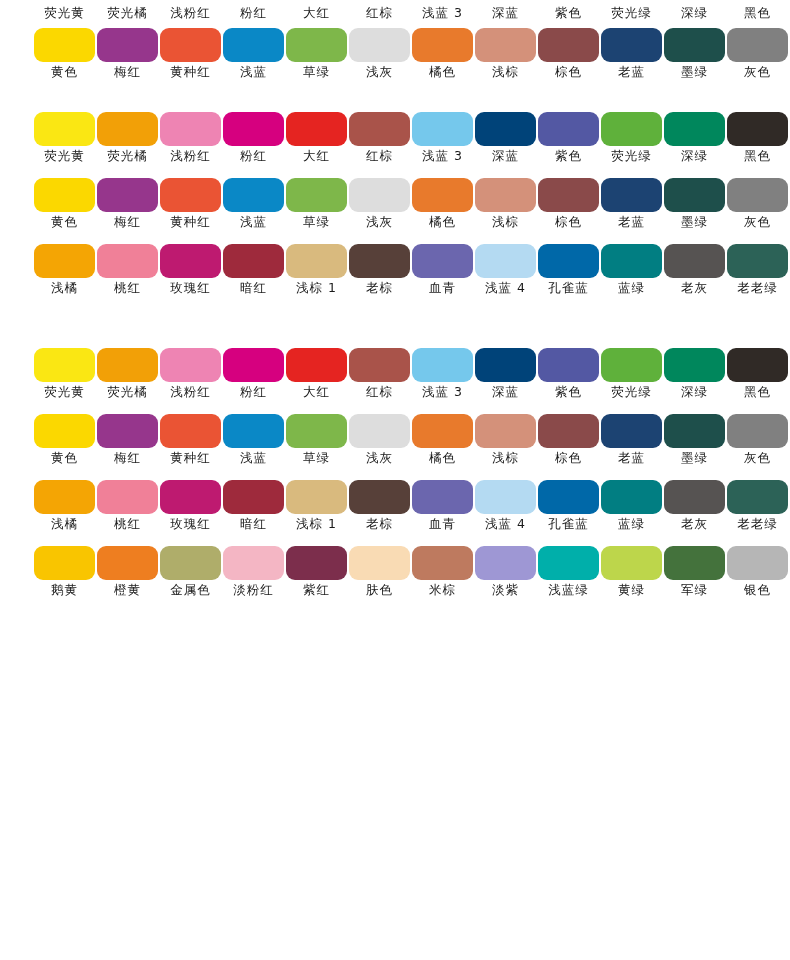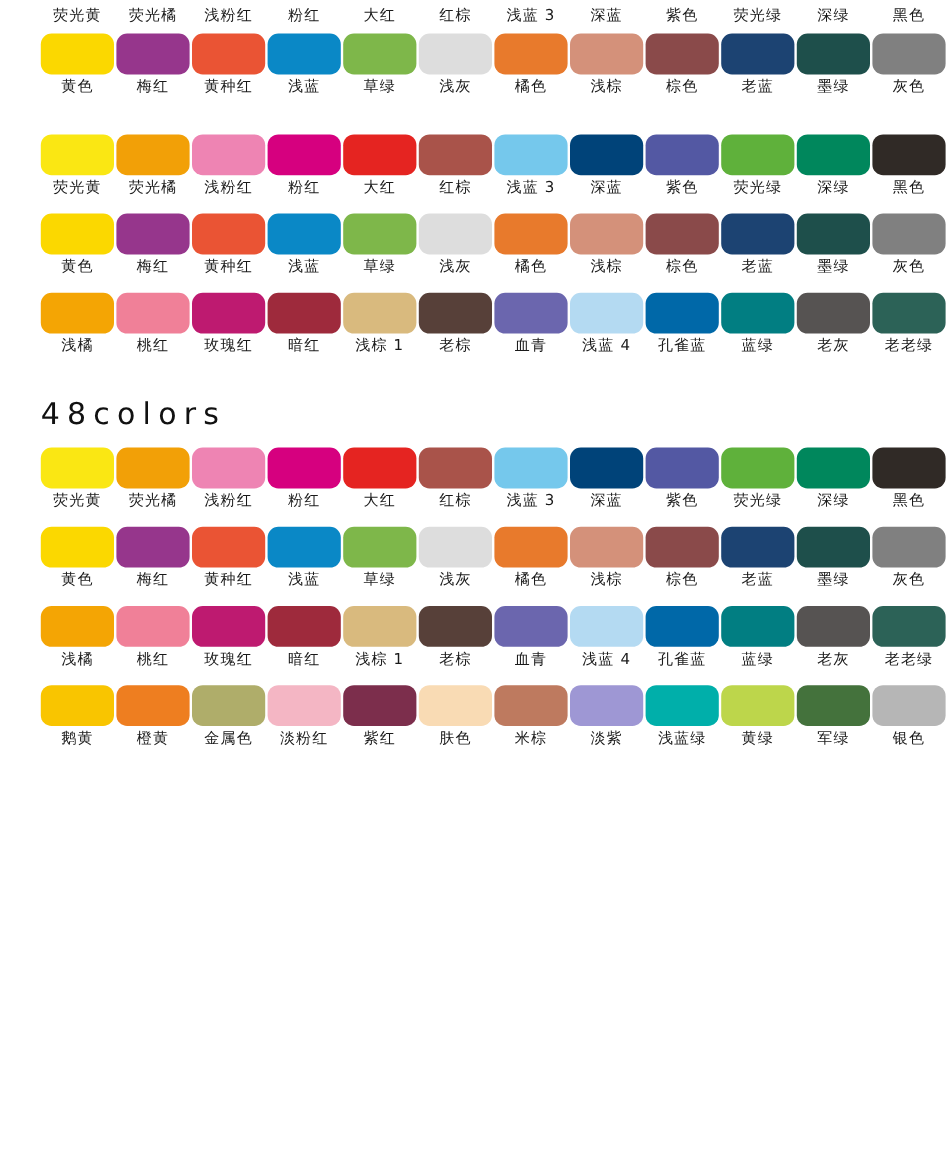--- a/index.html
+++ b/index.html
@@ -325,21 +325,20 @@
             <span class="swatch" style="background: rgb(44, 98, 87);"></span>
             <span class="swatch-label">老老绿</span>
           </div>
         </div>
       </div>
   </div>
 
   <div class="spacer-md"></div>
 
   <div class="palette">
-    <h2 class="section-title">48colors</h2>
     <div class="title-gap"></div>
     <div id="sec1rows">
         <div class="row">
           <div class="cell" style="left: 34px;">
             <span class="swatch" style="background: rgb(250, 231, 19);"></span>
             <span class="swatch-label">荧光黄</span>
           </div>
           <div class="cell" style="left: 97px;">
             <span class="swatch" style="background: rgb(242, 160, 7);"></span>
             <span class="swatch-label">荧光橘</span>

